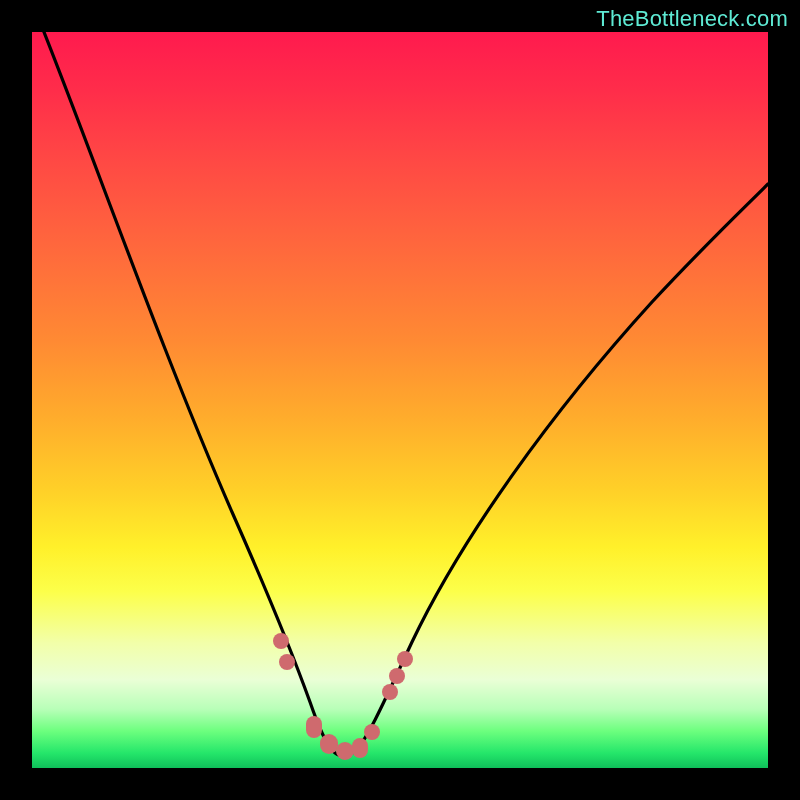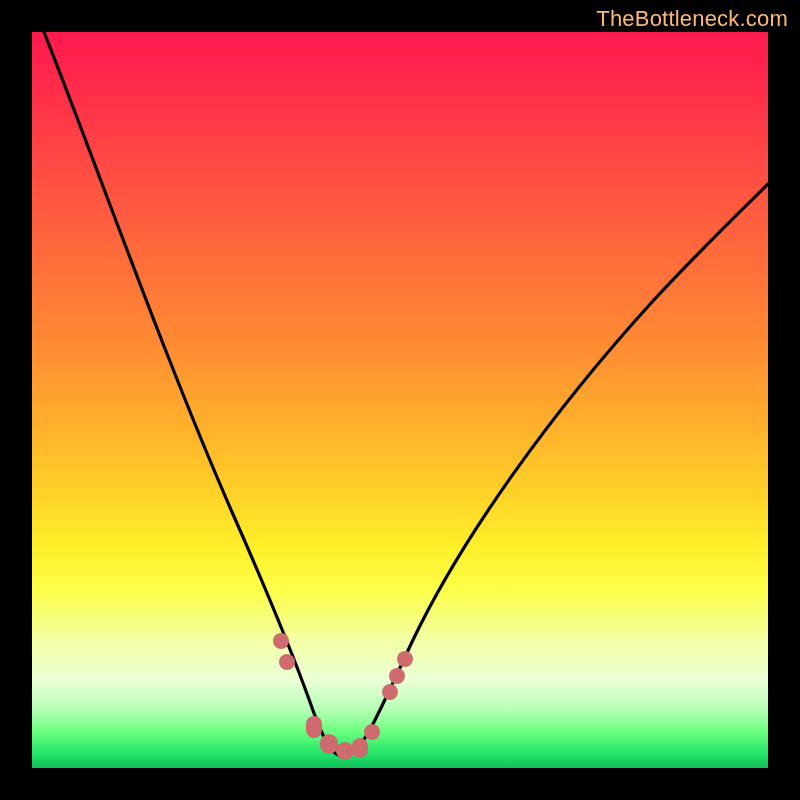--- a/index.html
+++ b/index.html
@@ -48,21 +48,21 @@
       #24e66a 98%,
       #0fbf5a 100%
     );
   }
   .watermark {
     position: absolute;
     top: 6px;
     right: 12px;
     font-family: Arial, Helvetica, sans-serif;
     font-size: 22px;
-    color: #fdba74;
+    color: #5eead4;
     letter-spacing: 0.2px;
     user-select: none;
   }
   svg.curve {
     position: absolute;
     inset: 0;
   }
   .markers circle,
   .markers rect {
     fill: #cf6a6e;

